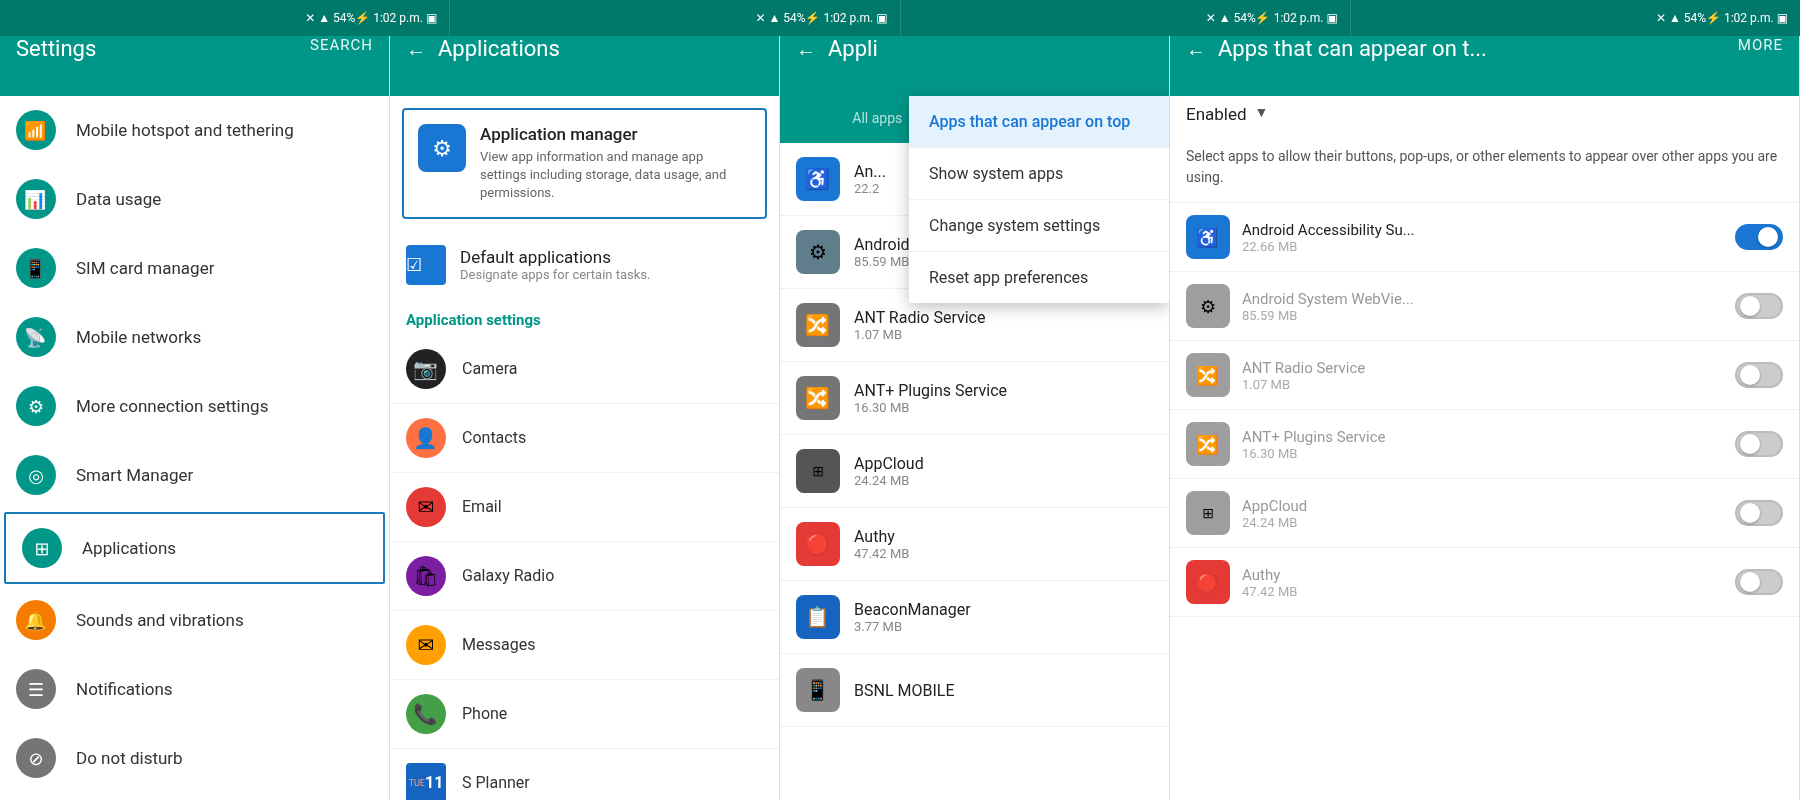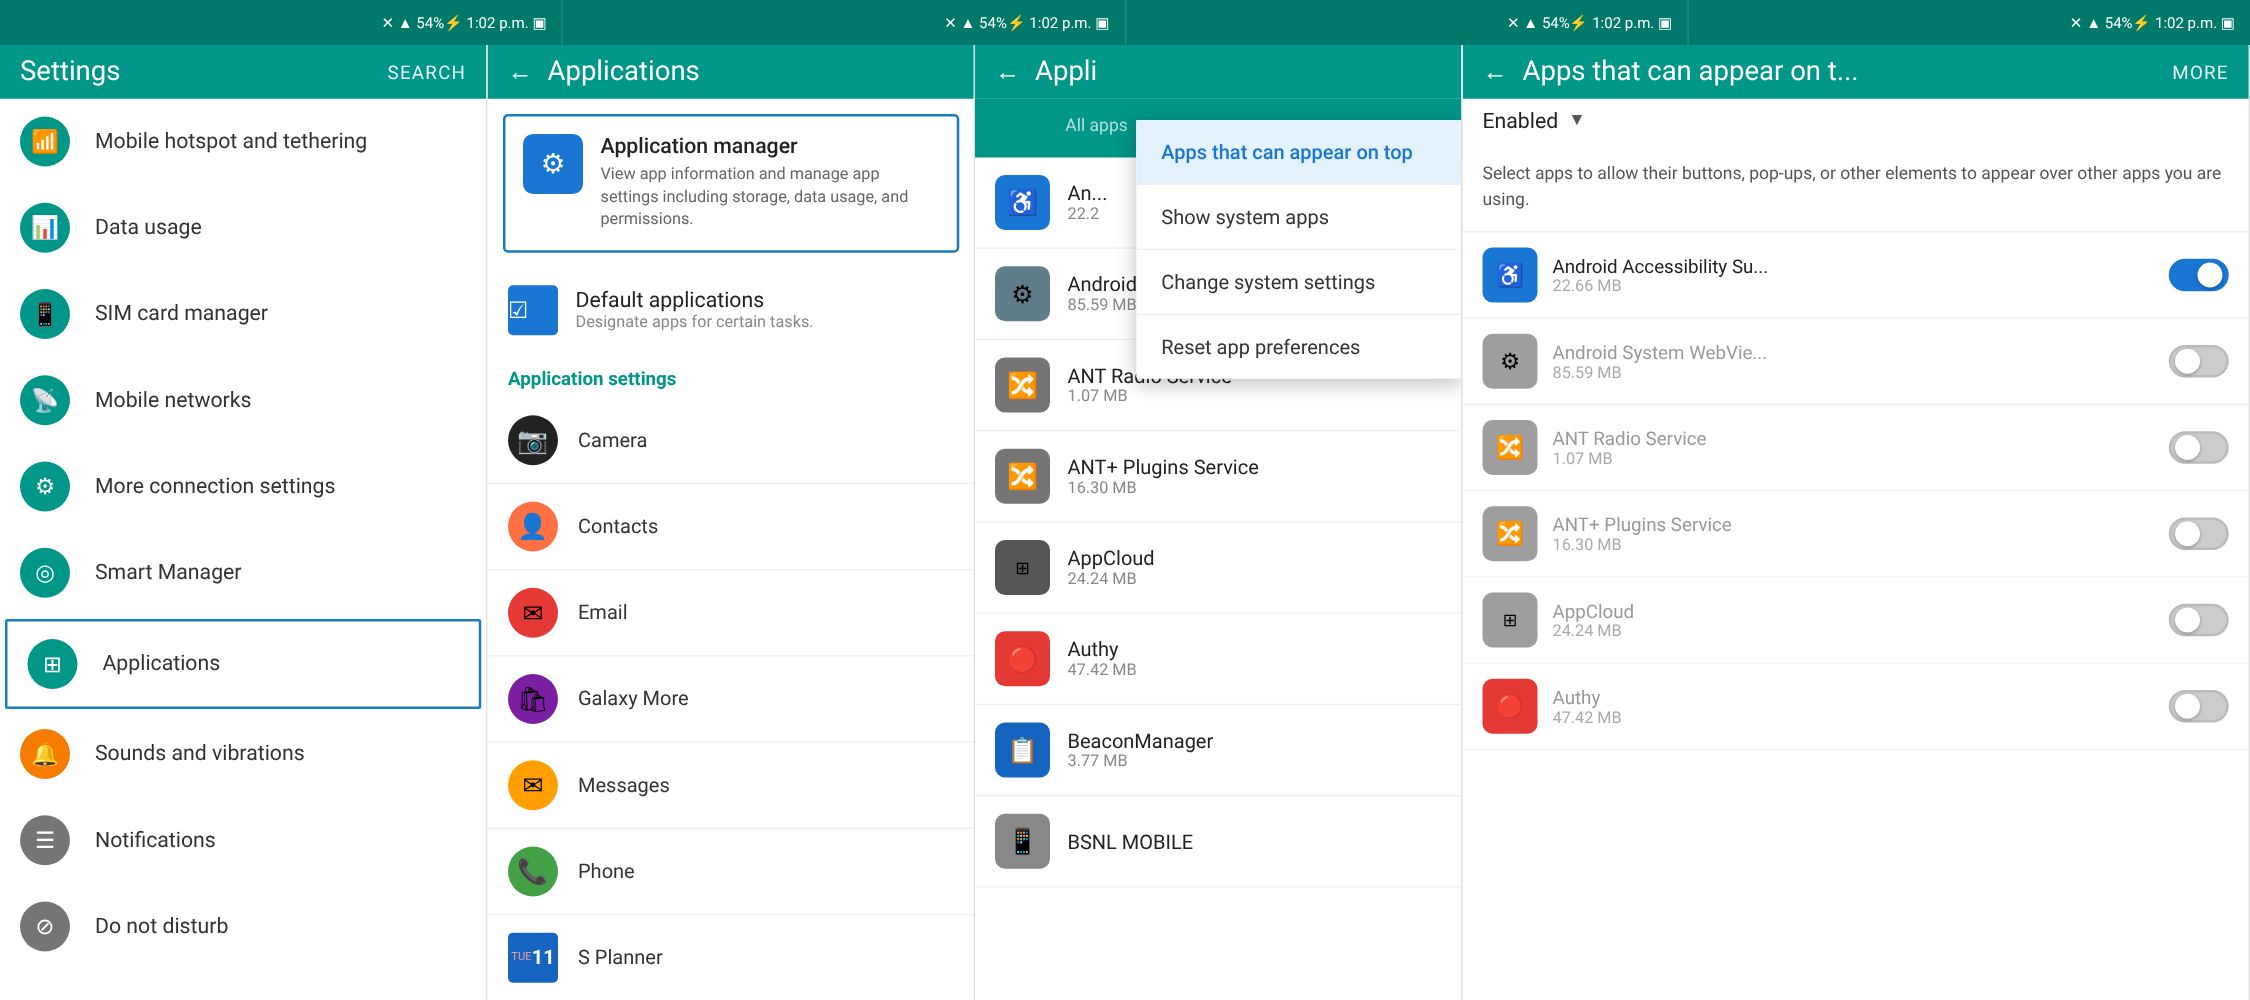--- a/index.html
+++ b/index.html
@@ -57,23 +57,23 @@
     
     .panel-3 { width: 390px; position: relative; }
     
     .panel-4 { flex: 1; }
 
     
     .panel-header {
       background: #009688;
       color: white;
       padding: 0 16px;
-      height: 43px;
-      display: flex;
-      align-items: center;
+      height: 60px;
+      display: flex;
+      align-items: flex-start;
       justify-content: space-between;
       flex-shrink: 0;
     }
     .panel-header-title {
       font-size: 22px;
       font-weight: 400;
       color: white;
     }
     .panel-header-search {
       font-size: 15px;
@@ -482,21 +482,21 @@
       <div class="app-list-item">
         <div class="app-list-icon" style="background:#ff7043;">👤</div>
         <span class="app-list-label">Contacts</span>
       </div>
       <div class="app-list-item">
         <div class="app-list-icon" style="background:#e53935;">✉</div>
         <span class="app-list-label">Email</span>
       </div>
       <div class="app-list-item">
         <div class="app-list-icon" style="background:#7b1fa2;">🛍</div>
-        <span class="app-list-label">Galaxy More</span>
+        <span class="app-list-label">Galaxy Radio</span>
       </div>
       <div class="app-list-item">
         <div class="app-list-icon" style="background:#ffa000;">✉</div>
         <span class="app-list-label">Messages</span>
       </div>
       <div class="app-list-item">
         <div class="app-list-icon" style="background:#43a047;">📞</div>
         <span class="app-list-label">Phone</span>
       </div>
       <div class="app-list-item">

